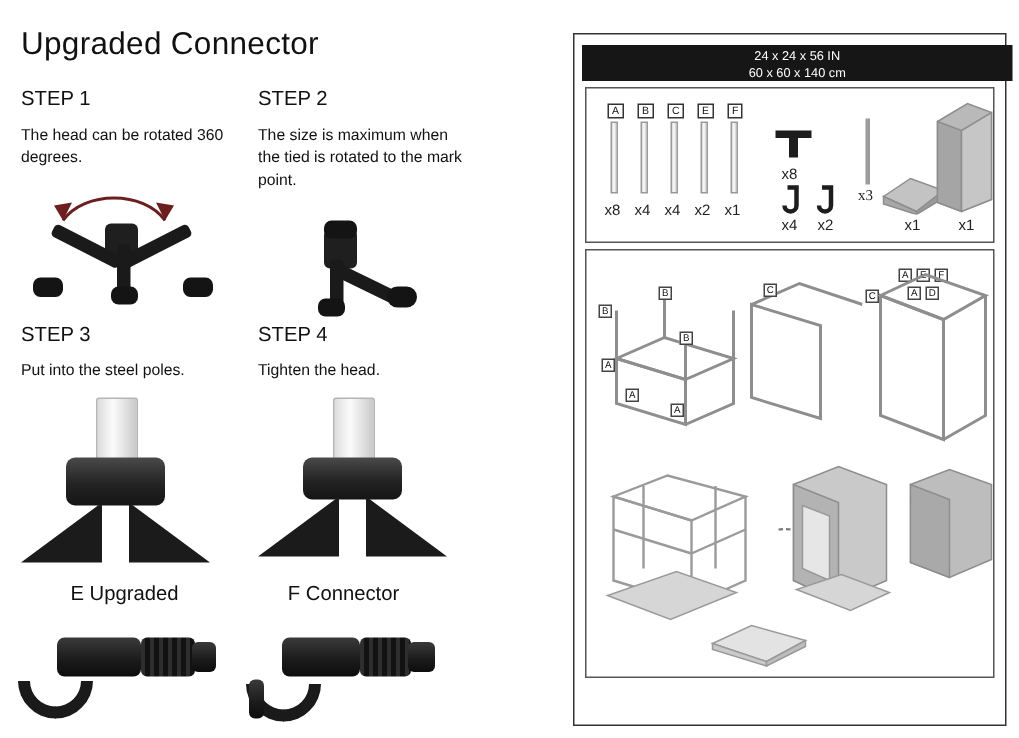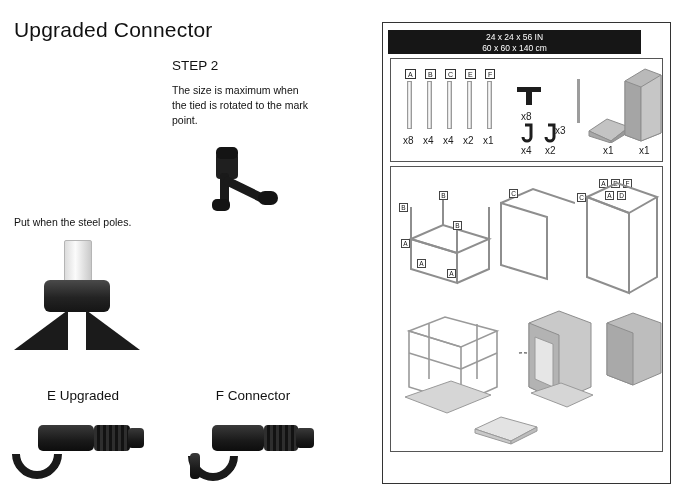--- a/index.html
+++ b/index.html
@@ -158,21 +158,21 @@
     top: 22px;
     width: 289px;
     height: 462px;
     border: 1px solid #333;
     box-sizing: border-box;
   }
   .black-bar {
     position: absolute;
     left: 10px;
     top: 30px;
-    width: 253px;
+    width: 287px;
     height: 24px;
     background: #161616;
     color: #fff;
     font-size: 8.5px;
     text-align: center;
     line-height: 1.25;
     padding-top: 2px;
     box-sizing: border-box;
   }
   .inner-box {
@@ -228,58 +228,90 @@
 </style>
 </head>
 <body>
 
 <div class="page">
 
   <div class="left">
 
     <div class="left-title">Upgraded Connector</div>
 
+    <div class="step-block" style="left:14px; top:58px;">
+      <div class="step-label">STEP 1</div>
+      <div class="step-desc">The head can be rotated 360 degrees.</div>
+      <div class="art" style="margin-top:12px;">
+        <div class="tri-wrap">
+
+          <svg class="arc-arrow" style="left:20px; top:0;" width="84" height="26" viewBox="0 0 84 26">
+            <path d="M8 22 C22 2, 62 2, 76 22" stroke="#6d1f1f" stroke-width="2" fill="none"></path>
+            <polygon points="8,22 14,10 2,12" fill="#6d1f1f"></polygon>
+            <polygon points="76,22 70,10 82,12" fill="#6d1f1f"></polygon>
+          </svg>
+          <div class="hub" style="left:56px; top:24px; width:22px; height:22px;"></div>
+          <div class="tri-leg" style="left:64px; top:38px; width:9px; height:34px;"></div>
+          <div class="tri-leg" style="left:16px; top:46px; width:50px; height:9px; transform:rotate(27deg); transform-origin:right center;"></div>
+          <div class="tri-leg" style="left:68px; top:46px; width:50px; height:9px; transform:rotate(-27deg); transform-origin:left center;"></div>
+          <div class="cap" style="left:8px; top:60px; width:20px; height:13px;"></div>
+          <div class="cap" style="left:108px; top:60px; width:20px; height:13px;"></div>
+          <div class="cap" style="left:60px; top:66px; width:18px; height:12px;"></div>
+        </div>
+      </div>
+    </div>
 
     <div class="step-block" style="left:172px; top:58px;">
       <div class="step-label">STEP 2</div>
       <div class="step-desc">The size is maximum when the tied is rotated to the mark point.</div>
       <div class="art" style="margin-top:4px;">
         <div class="tri-wrap">
           <div class="hub" style="left:44px; top:20px; width:22px; height:26px;"></div>
           <div class="tri-leg" style="left:48px; top:40px; width:9px; height:36px;"></div>
           <div class="tri-leg" style="left:52px; top:42px; width:46px; height:9px; transform:rotate(26deg); transform-origin:left center;"></div>
           <div class="cap" style="left:44px; top:14px; width:22px; height:12px;"></div>
           <div class="cap" style="left:86px; top:58px; width:20px; height:14px; border-radius:9px;"></div>
           <div class="cap" style="left:40px; top:66px; width:18px; height:12px;"></div>
         </div>
       </div>
     </div>
 
     <div class="step-block" style="left:14px; top:215px;">
-      <div class="step-desc">Put when the steel poles.</div>
+      <div class="step-label">STEP 3</div>
+      <div class="step-desc">Put into the steel poles.</div>
       <div class="pole-art" style="margin-top:10px;">
         <div class="pole" style="top:0; height:44px;"></div>
         <div class="collar" style="left:30px; top:40px; width:66px; height:32px;"></div>
         <div class="v-left" style="left:0px; top:70px;"></div>
         <div class="v-right" style="left:72px; top:70px;"></div>
       </div>
     </div>
 
+    <div class="step-block" style="left:172px; top:215px;">
+      <div class="step-label">STEP 4</div>
+      <div class="step-desc">Tighten the head.</div>
+      <div class="pole-art" style="margin-top:10px;">
+        <div class="pole" style="top:0; height:44px;"></div>
+        <div class="collar" style="left:30px; top:40px; width:66px; height:28px;"></div>
+        <div class="v-left" style="left:0px; top:66px;"></div>
+        <div class="v-right" style="left:72px; top:66px;"></div>
+      </div>
+    </div>
 
     <div style="position:absolute; left:8px; top:388px; width:150px;">
       <div class="conn-title">E Upgraded</div>
       <div class="hook-art" style="margin-top:16px;">
         <div class="tube" style="left:30px; top:6px; width:56px;"></div>
         <div class="ribbed" style="left:86px; top:6px; width:36px;"></div>
         <div class="tube" style="left:120px; top:9px; width:16px; height:20px; border-radius:4px;"></div>
         <div class="hookcurve" style="left:4px; top:10px;"></div>
       </div>
     </div>
 
-    <div style="position:absolute; left:178px; top:388px; width:150px;">
+    <div style="position:absolute; left:154px; top:388px; width:150px;">
       <div class="conn-title">F Connector</div>
       <div class="hook-art" style="margin-top:16px;">
         <div class="tube" style="left:34px; top:6px; width:52px;"></div>
         <div class="ribbed" style="left:86px; top:6px; width:34px;"></div>
         <div class="tube" style="left:118px; top:9px; width:18px; height:20px; border-radius:4px;"></div>
         <div class="hookcurve" style="left:10px; top:12px;"></div>
         <div class="tube" style="left:12px; top:34px; width:10px; height:26px; border-radius:4px;"></div>
       </div>
     </div>
   </div>
@@ -324,21 +356,21 @@
         <path d="M6 2 h6 v12 a4 4 0 0 1 -8 0" stroke="#1d1d1d" stroke-width="3" fill="none"></path>
       </svg>
       <div class="qty" style="left:130px; top:86px;">x4</div>
 
       <svg style="position:absolute; left:152px; top:64px;" width="18" height="22" viewBox="0 0 18 22">
         <path d="M5 2 h6 v12 a4 4 0 0 1 -8 0" stroke="#1d1d1d" stroke-width="3" fill="none"></path>
       </svg>
       <div class="qty" style="left:154px; top:86px;">x2</div>
 
       <div style="position:absolute; left:186px; top:20px; width:3px; height:44px; background:#9c9c9c;"></div>
-      <div class="qty" style="left:164px; top:66px;">x3</div>
+      <div class="qty" style="left:181px; top:66px;font-family:Liberation Serif, serif;">x3</div>
 
       <svg style="position:absolute; left:196px; top:56px;" width="44" height="28" viewBox="0 0 44 28">
         <polygon points="2,16 20,4 42,12 24,26" fill="#c3c3c3" stroke="#8d8d8d"></polygon>
         <polygon points="2,16 2,21 24,28 24,26" fill="#a8a8a8" stroke="#8d8d8d"></polygon>
         <polygon points="24,26 24,28 42,17 42,12" fill="#9a9a9a" stroke="#8d8d8d"></polygon>
       </svg>
       <div class="qty" style="left:212px; top:86px;">x1</div>
 
       <svg style="position:absolute; left:232px; top:8px;" width="40" height="76" viewBox="0 0 40 76">
         <polygon points="2,14 22,2 38,8 38,66 18,74 2,68" fill="#b9b9b9" stroke="#8d8d8d"></polygon>

